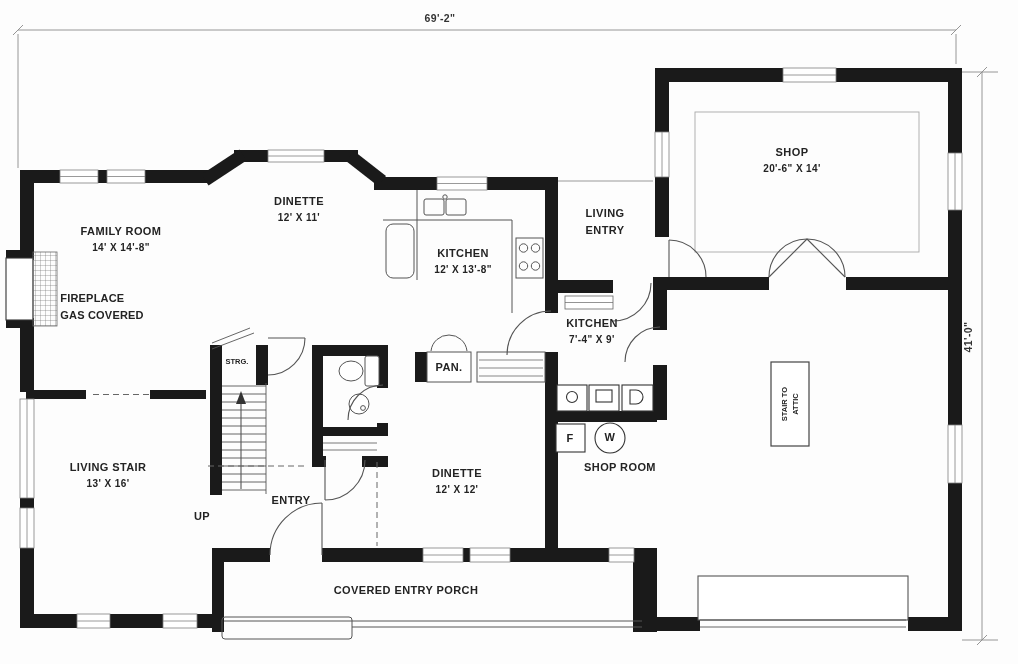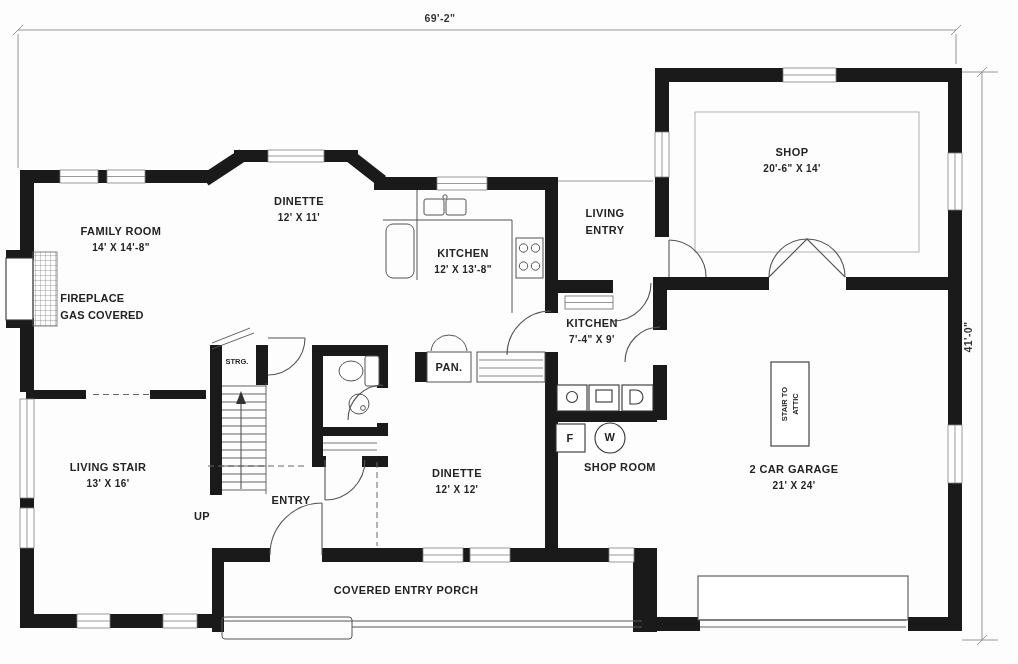--- a/index.html
+++ b/index.html
@@ -346,24 +346,20 @@
 </div>
 
 <div class="lbl" style="left:291px;top:500px">
   <div>ENTRY</div>
 </div>
 
 <div class="lbl" style="left:620px;top:467px">
   <div>SHOP ROOM</div>
 </div>
 
-<div class="lbl" style="left:794px;top:477px">
-  <div>2 CAR GARAGE</div>
-  <div class="rsize">21' X 24'</div>
-</div>
 
 <div class="lbl" style="left:406px;top:590px">
   <div>COVERED ENTRY PORCH</div>
 </div>
 
 <div class="lbl sm" style="left:102px;top:307px;text-align:left">
   <div>FIREPLACE</div>
   <div>GAS COVERED</div>
 </div>
 

